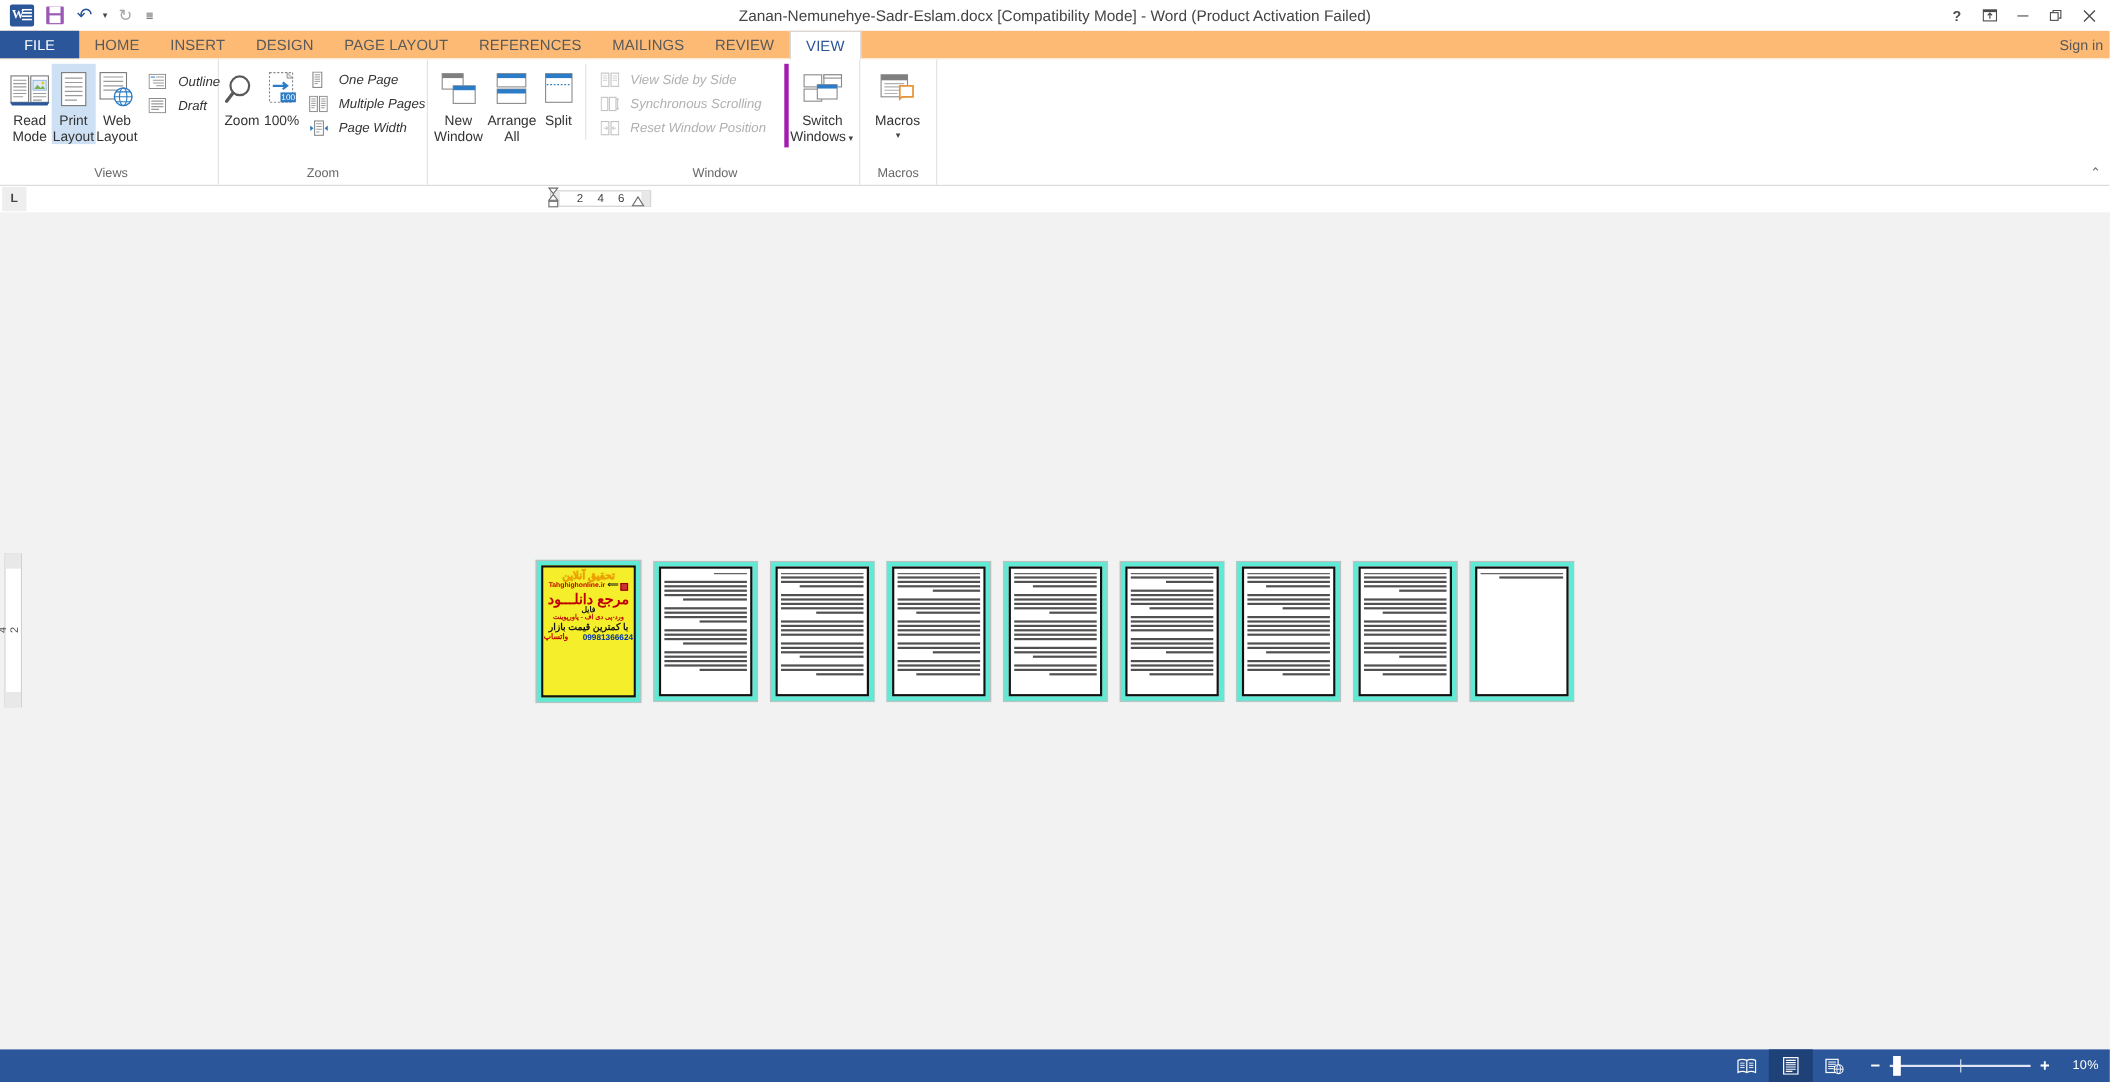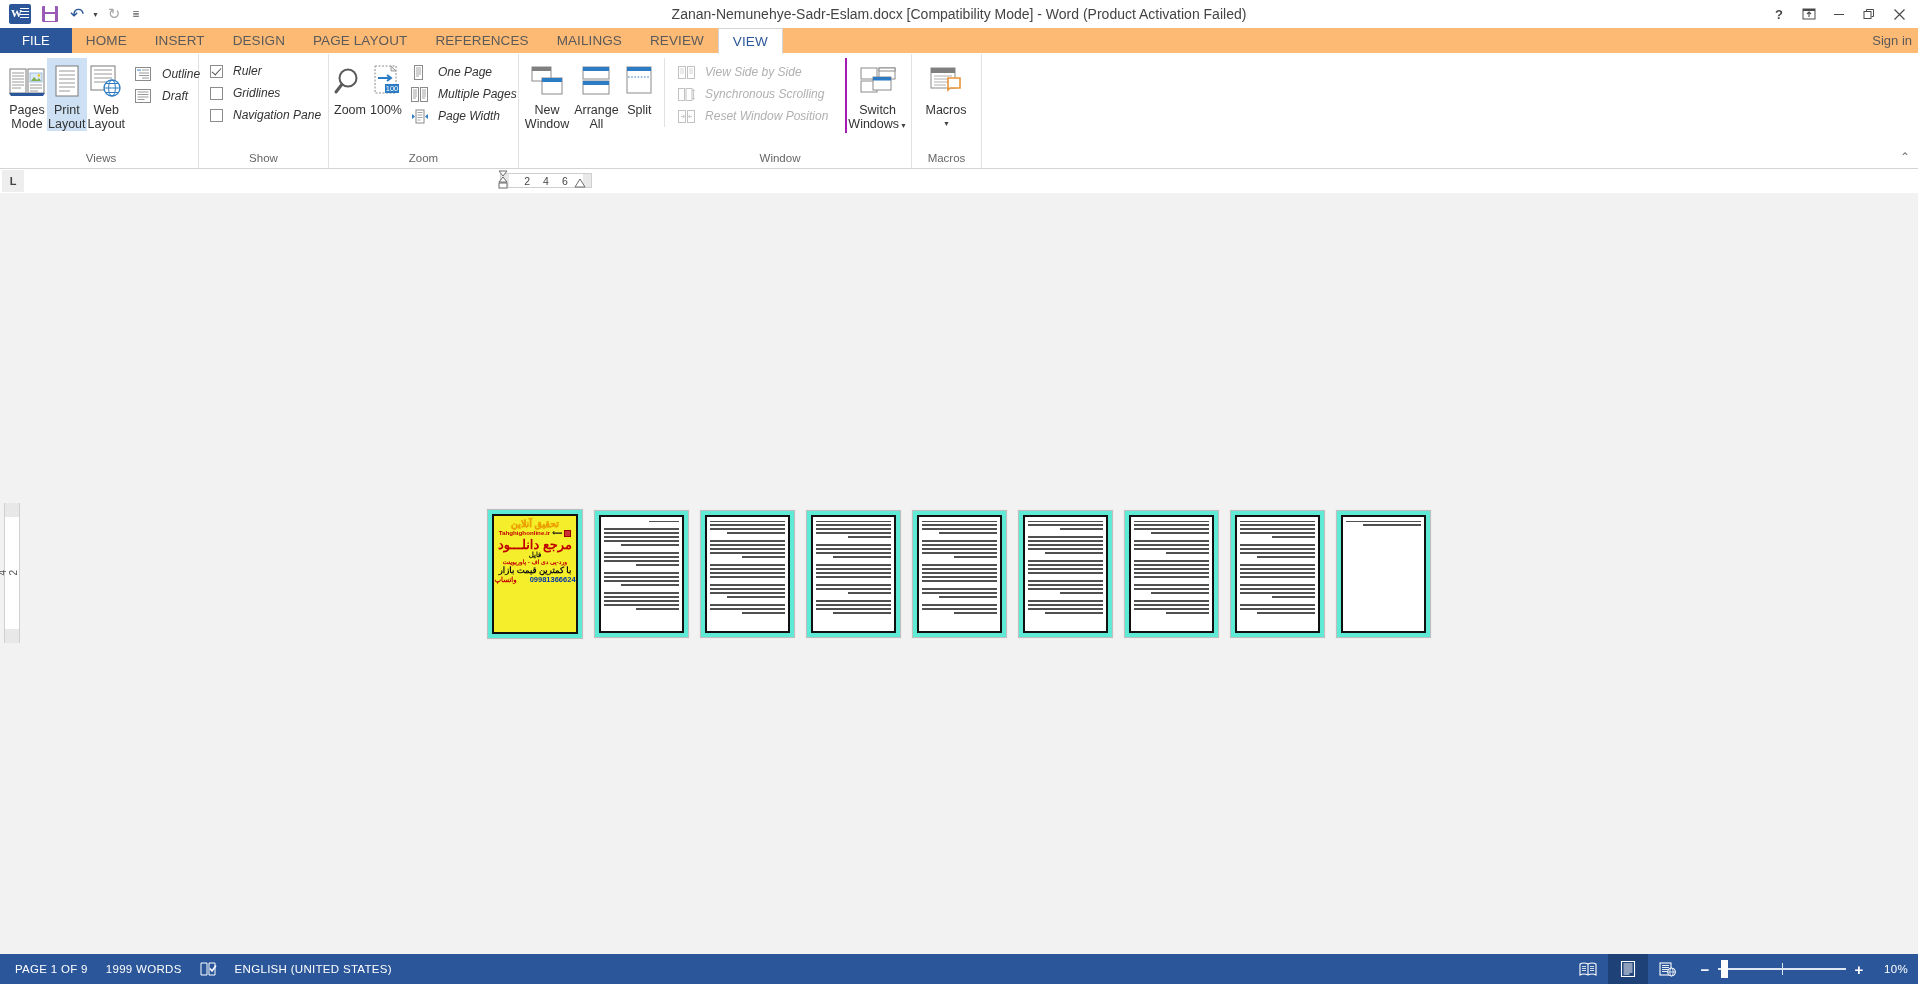--- a/index.html
+++ b/index.html
@@ -481,21 +481,21 @@
             </g>
             <rect x="22" y="8" width="12" height="9" fill="#dce9f7" stroke="#8ab0d8" stroke-width="0.8"></rect>
             <path d="M23 16l3-4 3 3 2-2 2 3z" fill="#7fae4f"></path>
             <circle cx="31" cy="10.5" r="1.3" fill="#f0c419"></circle>
             <g stroke="#9a9a9a" stroke-width="1">
                 <path d="M22 20h12M22 23h12M22 26h8"></path>
               </g>
             <path d="M1 28h36l-2 3H3z" fill="#2b579a"></path>
           </svg>
         </span>
-        <span class="lbl">Pages</span>
+        <span class="lbl">Read</span>
         <span class="lbl">Mode</span>
       </div>
 
       <div class="bigbtn sel">
         <span class="ico">
           <svg width="32" height="36" viewBox="0 0 32 36">
             <rect x="5" y="2" width="22" height="30" fill="#fff" stroke="#7a7a7a" stroke-width="1"></rect>
             <g stroke="#9a9a9a" stroke-width="1.1">
               <path d="M8 7h16M8 11h16M8 15h16M8 19h16M8 23h16M8 27h11"></path>
             </g>
@@ -539,39 +539,20 @@
                 <path d="M2.5 3h11M2.5 5.5h11M2.5 8h11M2.5 10.5h7" stroke="#9a9a9a" stroke-width="1.1"></path>
               </svg>
           </span>
           <span>Draft</span>
         </div>
       </div>
     </div>
     <div class="group-label">Views</div>
   </div>
 
-  <div class="group" style="width:130px">
-    <div class="group-body">
-      <div style="display:flex;flex-direction:column;padding-top:2px;padding-left:5px;">
-        <div class="smallitem">
-          <span class="cb checked"></span>
-          <span>Ruler</span>
-        </div>
-        <div class="smallitem">
-          <span class="cb"></span>
-          <span>Gridlines</span>
-        </div>
-        <div class="smallitem">
-          <span class="cb"></span>
-          <span>Navigation Pane</span>
-        </div>
-      </div>
-    </div>
-    <div class="group-label">Show</div>
-  </div>
 
   <div class="group" style="width:190px">
     <div class="group-body">
       <div class="bigbtn" style="width:50px">
         <span class="ico">
           <svg width="34" height="34" viewBox="0 0 34 34">
               <circle cx="15" cy="13" r="8.5" fill="none" stroke="#5a5a5a" stroke-width="2"></circle>
               <path d="M8.8 19.5L3 27" stroke="#5a5a5a" stroke-width="3" stroke-linecap="round"></path>
             </svg>
         </span>
@@ -690,21 +671,21 @@
                 <rect x="0.5" y="1.5" width="7" height="12" fill="#fff" stroke="#c2c2c2"></rect>
                 <rect x="9.5" y="1.5" width="7" height="12" fill="#fff" stroke="#c2c2c2"></rect>
                 <path d="M3 7.5h3M5 5.8l1.7 1.7L5 9.2" stroke="#c2c2c2" stroke-width="0.9" fill="none"></path>
                 <path d="M14 7.5h-3M12 5.8L10.3 7.5 12 9.2" stroke="#c2c2c2" stroke-width="0.9" fill="none"></path>
               </svg>
           </span>
           <span>Reset Window Position</span>
         </div>
       </div>
 
-      <div class="bigbtn" style="width:66px;margin-left:14px;border-left:2px solid #a21caf;">
+      <div class="bigbtn" style="width:66px;margin-left:14px;border-left:4px solid #a21caf;">
         <span class="ico">
           <svg width="42" height="34" viewBox="0 0 42 34">
             <rect x="4" y="3" width="16" height="11" fill="#fff" stroke="#8a8a8a"></rect>
             <rect x="22" y="3" width="16" height="11" fill="#fff" stroke="#8a8a8a"></rect>
             <rect x="22" y="3" width="16" height="3" fill="#fff" stroke="#8a8a8a"></rect>
             <rect x="4" y="16" width="16" height="11" fill="#fff" stroke="#8a8a8a"></rect>
             <rect x="16" y="12" width="18" height="13" fill="#fff" stroke="#8a8a8a"></rect>
             <rect x="16" y="12" width="18" height="3.5" fill="#2b7cc4"></rect>
           </svg>
         </span>
@@ -1013,32 +994,20 @@
           <div class="ln"></div>
           <div class="ln mid"></div>
         </div>
       </div>
     </div>
 
   </div>
 </div>
 
 <div class="statusbar">
-  <div class="sb-left">
-    <div class="sb-item">PAGE 1 OF 9</div>
-    <div class="sb-item">1999 WORDS</div>
-    <div class="sb-item">
-      <svg width="17" height="14" viewBox="0 0 17 14">
-          <path d="M1 1h6v12H1z" fill="none" stroke="#fff" stroke-width="1"></path>
-          <path d="M9 1h6v12H9z" fill="none" stroke="#fff" stroke-width="1"></path>
-          <path d="M10 6.5l2 2.5 4-5.5" stroke="#fff" stroke-width="1.5" fill="none"></path>
-        </svg>
-    </div>
-    <div class="sb-item">ENGLISH (UNITED STATES)</div>
-  </div>
 
   <div class="sb-right">
     <div class="viewbtn">
       <svg width="18" height="15" viewBox="0 0 18 15">
           <path d="M9 2C6 0.5 3 1 1 2v11c2-1 5-1.5 8 0 3-1.5 6-1 8 0V2c-2-1-5-1.5-8 0z" fill="none" stroke="#fff" stroke-width="1.1"></path>
           <path d="M9 2v11" stroke="#fff" stroke-width="1.1"></path>
           <path d="M3 4.5h4M3 6.5h4M3 8.5h4M11 4.5h4M11 6.5h4M11 8.5h4" stroke="#fff" stroke-width="0.8"></path>
         </svg>
     </div>
     <div class="viewbtn active">

